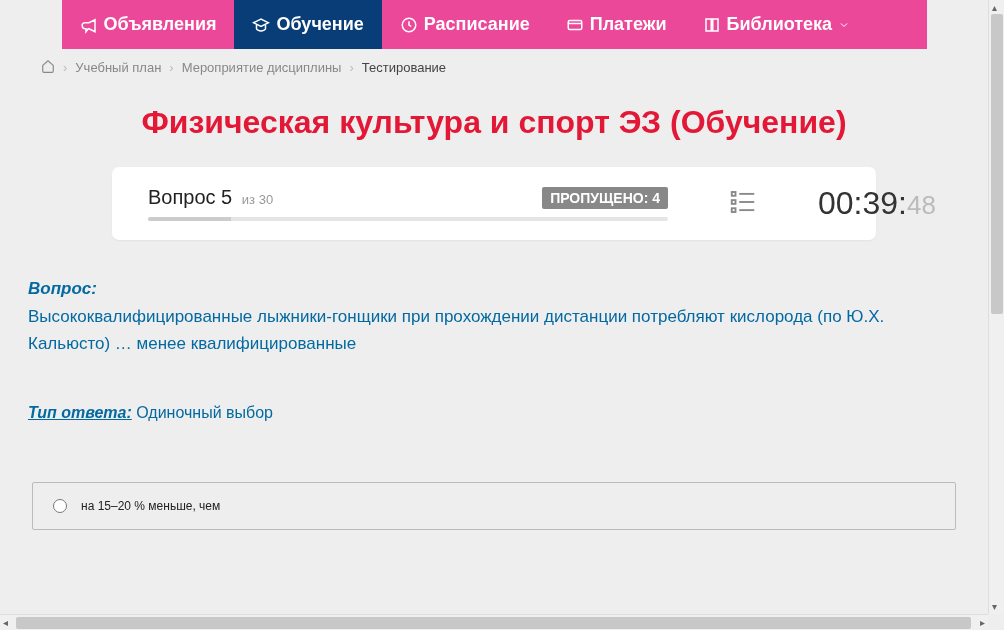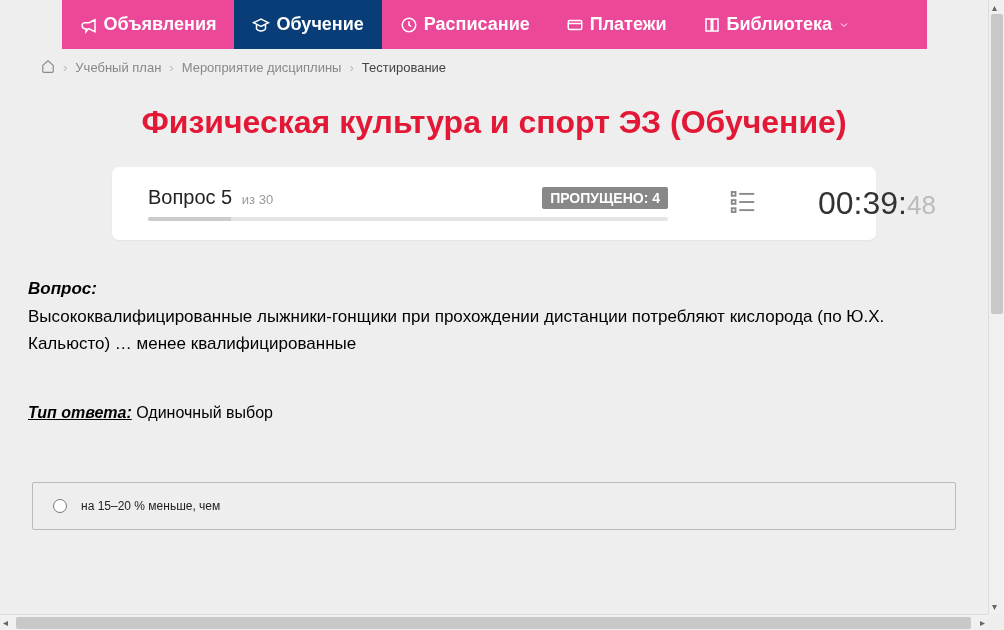--- a/index.html
+++ b/index.html
@@ -121,21 +121,21 @@
       font-weight: 400;
     }
     .timer .seconds {
       color: #bbb;
       font-size: 26px;
     }
     .question-block {
       width: 940px;
       margin: 36px auto 0 auto;
       padding: 0 4px;
-      color: #000000;
+      color: #0369a1;
       font-size: 17px;
       line-height: 1.55;
     }
     .q-label {
       font-style: italic;
       font-weight: 700;
       margin-bottom: 2px;
     }
     .answer-type {
       margin-top: 44px;

